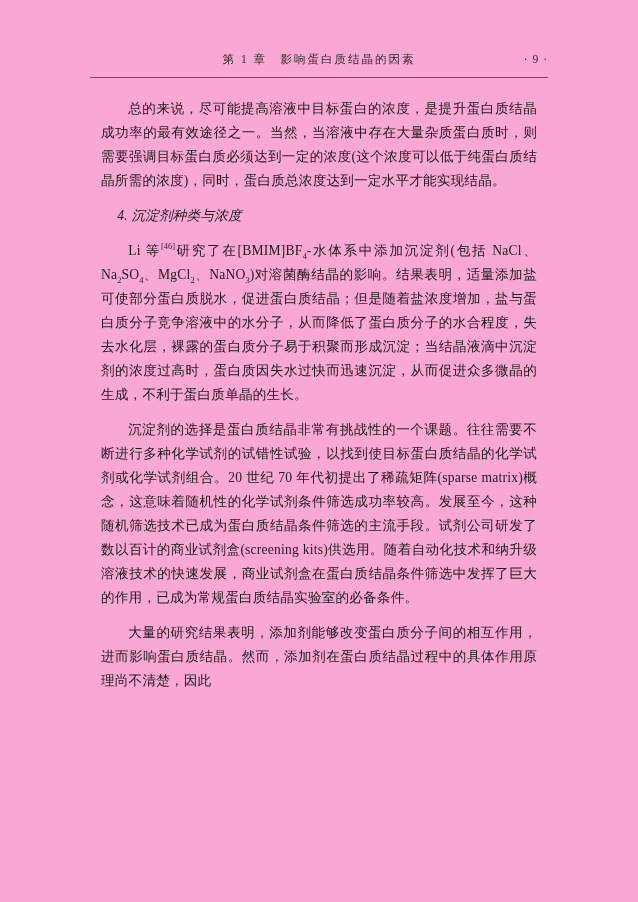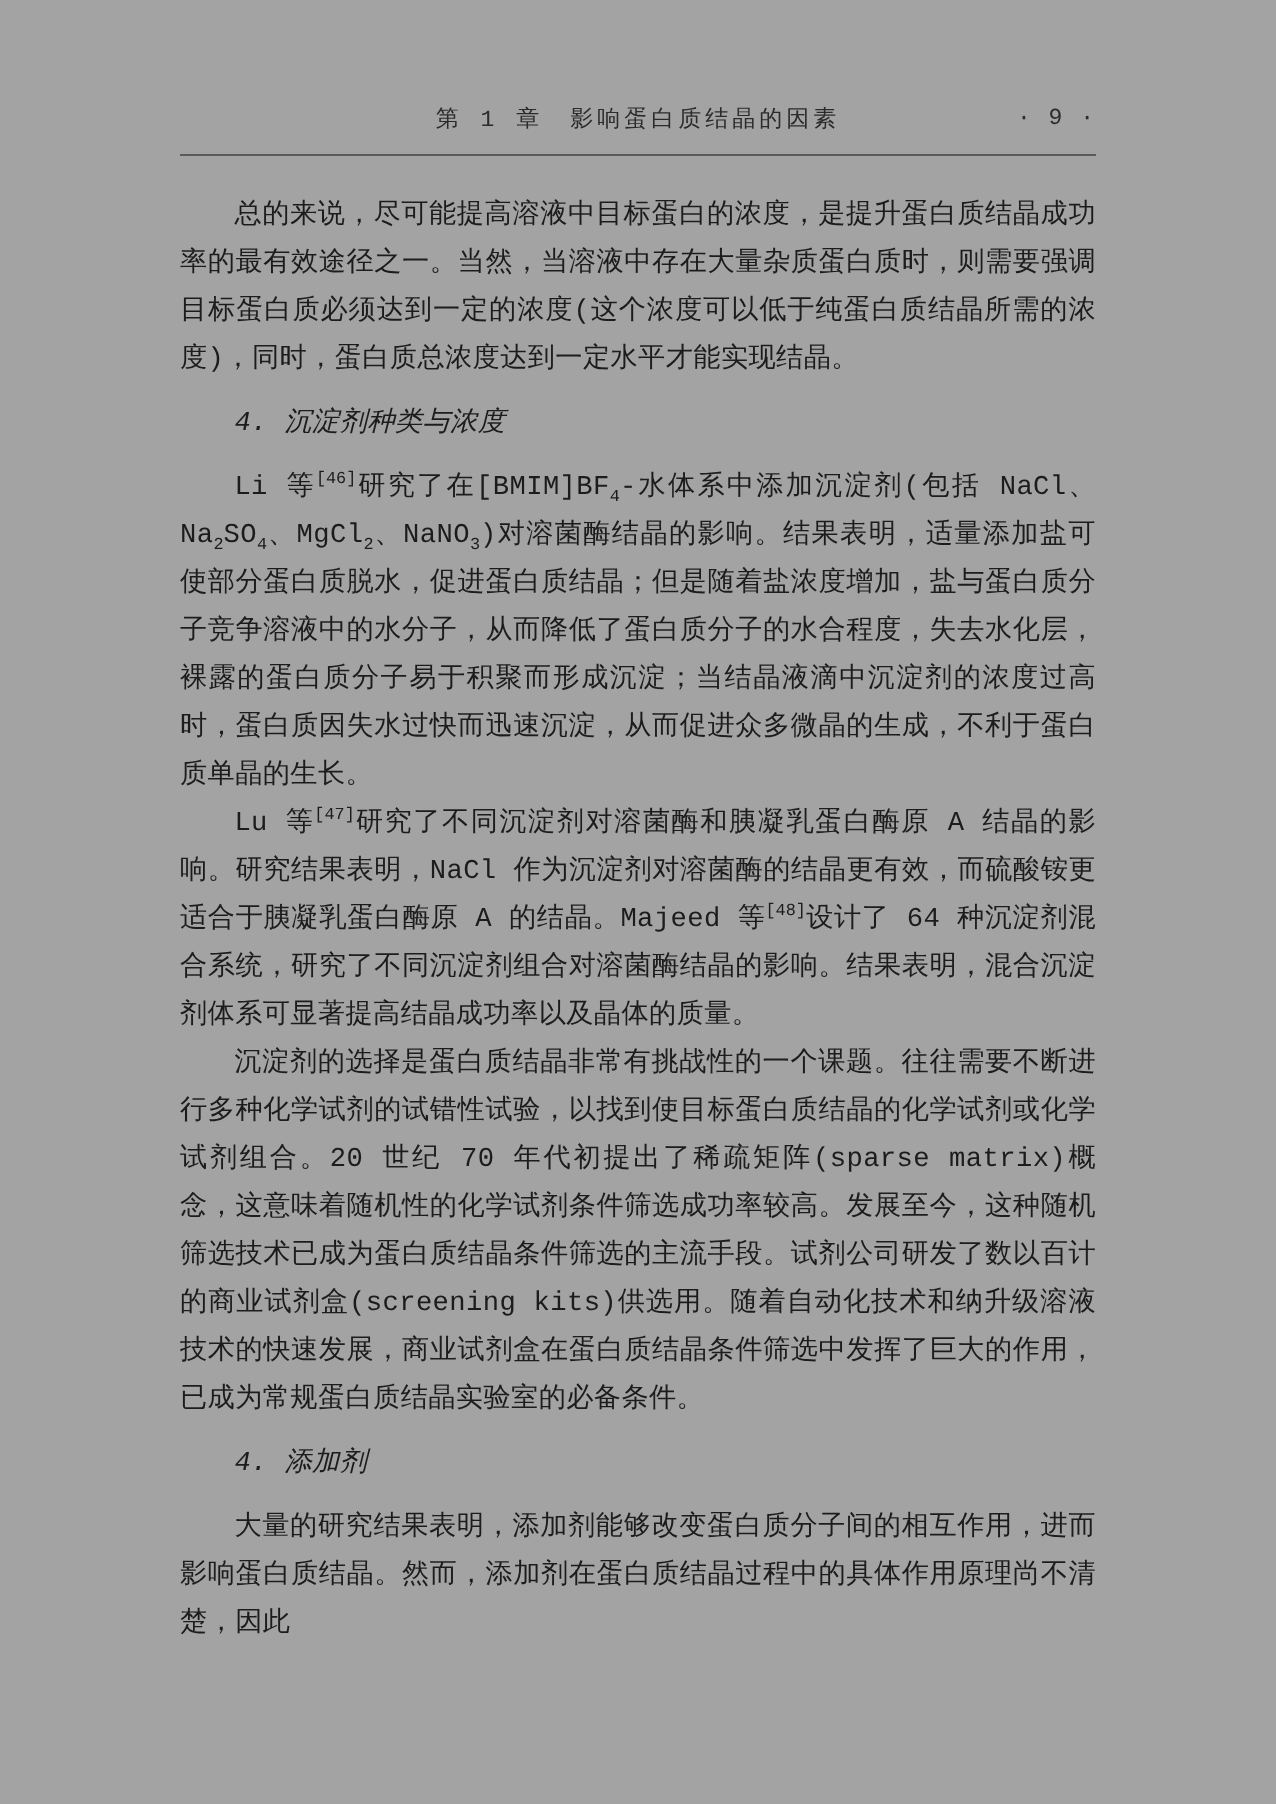--- a/index.html
+++ b/index.html
@@ -10,22 +10,22 @@
     width: 638px;
     height: 902px;
     background: #fcfcfa;
     overflow: hidden;
   }
   .page {
     box-sizing: border-box;
     width: 638px;
     height: 902px;
     padding: 52px 90px 0 90px;
-    background: #a3a3a3;
-    font-family: Liberation Mono, monospace;
+    background: #f9a8d4;
+    font-family: Liberation Serif, serif;
     color: #1c1c1c;
   }
   .header {
     position: relative;
     height: 18px;
     font-size: 11.5px;
     color: #2b2b2b;
     text-align: center;
     letter-spacing: 2px;
   }
@@ -44,21 +44,21 @@
     height: 0;
   }
   .content {
     margin-top: 19px;
     font-size: 13.6px;
     line-height: 24px;
     text-align: justify;
     letter-spacing: 0.2px;
   }
   .para {
-    margin: 0;
+    margin: 11px;
     text-indent: 2em;
   }
   .heading {
     margin: 8px 0;
     text-indent: 2em;
     font-style: italic;
   }
   sup, sub {
     font-size: 0.62em;
     line-height: 0;
@@ -73,18 +73,16 @@
 <div class="page">
   <div class="header">
     <span class="chapter-title">第 1 章　影响蛋白质结晶的因素</span>
     <span class="page-number">· 9 ·</span>
   </div>
   <div class="rule"></div>
   <div class="content">
       <p class="para"><span>总的来说，尽可能提高溶液中目标蛋白的浓度，是提升蛋白质结晶成功率的最有效途径之一。当然，当溶液中存在大量杂质蛋白质时，则需要强调目标蛋白质必须达到一定的浓度(这个浓度可以低于纯蛋白质结晶所需的浓度)，同时，蛋白质总浓度达到一定水平才能实现结晶。</span></p>
       <p class="heading"><span>4. 沉淀剂种类与浓度</span></p>
       <p class="para"><span>Li 等</span><sup>[46]</sup><span>研究了在[BMIM]BF</span><sub>4</sub><span>-水体系中添加沉淀剂(包括 NaCl、Na</span><sub>2</sub><span>SO</span><sub>4</sub><span>、MgCl</span><sub>2</sub><span>、NaNO</span><sub>3</sub><span>)对溶菌酶结晶的影响。结果表明，适量添加盐可使部分蛋白质脱水，促进蛋白质结晶；但是随着盐浓度增加，盐与蛋白质分子竞争溶液中的水分子，从而降低了蛋白质分子的水合程度，失去水化层，裸露的蛋白质分子易于积聚而形成沉淀；当结晶液滴中沉淀剂的浓度过高时，蛋白质因失水过快而迅速沉淀，从而促进众多微晶的生成，不利于蛋白质单晶的生长。</span></p>
-      <p class="para"><span>Lu 等</span><sup>[47]</sup><span>研究了不同沉淀剂对溶菌酶和胰凝乳蛋白酶原 A 结晶的影响。研究结果表明，NaCl 作为沉淀剂对溶菌酶的结晶更有效，而硫酸铵更适合于胰凝乳蛋白酶原 A 的结晶。Majeed 等</span><sup>[48]</sup><span>设计了 64 种沉淀剂混合系统，研究了不同沉淀剂组合对溶菌酶结晶的影响。结果表明，混合沉淀剂体系可显著提高结晶成功率以及晶体的质量。</span></p>
       <p class="para"><span>沉淀剂的选择是蛋白质结晶非常有挑战性的一个课题。往往需要不断进行多种化学试剂的试错性试验，以找到使目标蛋白质结晶的化学试剂或化学试剂组合。20 世纪 70 年代初提出了稀疏矩阵(sparse matrix)概念，这意味着随机性的化学试剂条件筛选成功率较高。发展至今，这种随机筛选技术已成为蛋白质结晶条件筛选的主流手段。试剂公司研发了数以百计的商业试剂盒(screening kits)供选用。随着自动化技术和纳升级溶液技术的快速发展，商业试剂盒在蛋白质结晶条件筛选中发挥了巨大的作用，已成为常规蛋白质结晶实验室的必备条件。</span></p>
-      <p class="heading"><span>4. 添加剂</span></p>
       <p class="para"><span>大量的研究结果表明，添加剂能够改变蛋白质分子间的相互作用，进而影响蛋白质结晶。然而，添加剂在蛋白质结晶过程中的具体作用原理尚不清楚，因此</span></p>
     </div>
 </div>
 
 </body></html>

